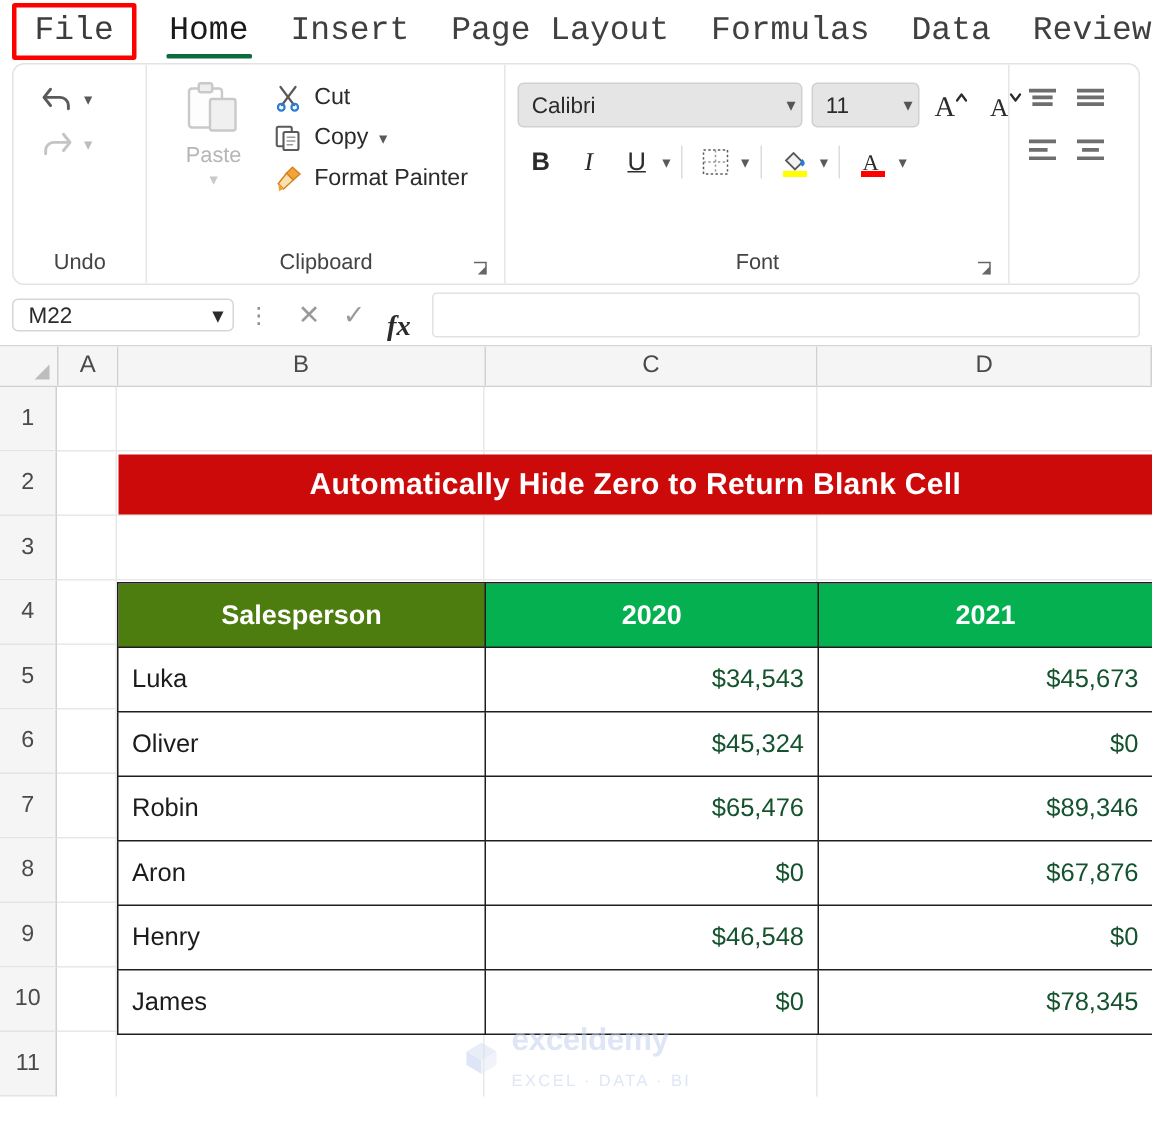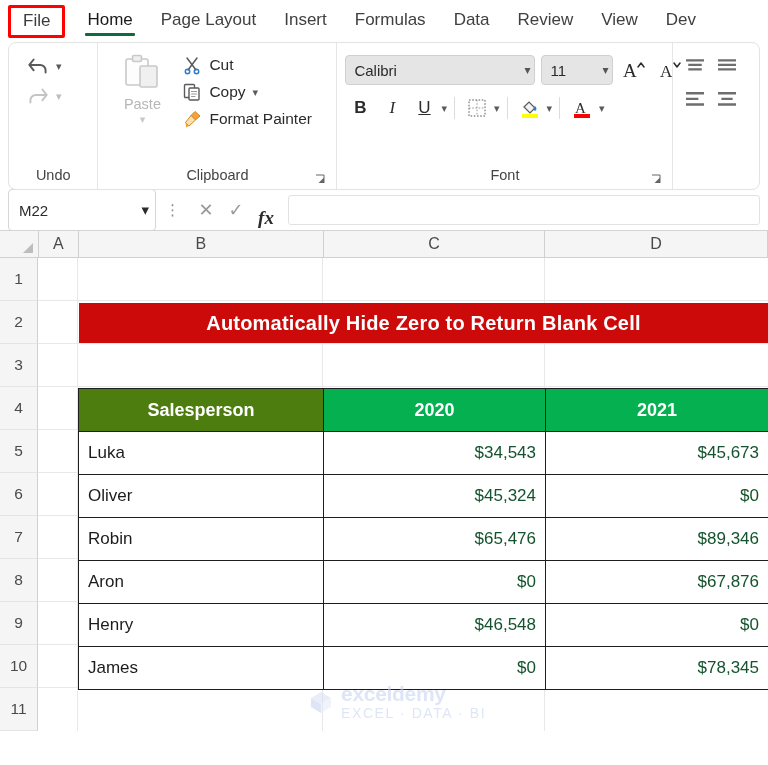--- a/index.html
+++ b/index.html
@@ -24,26 +24,27 @@
   .tabbar {
     position: relative;
     height: 42px;
     background: #ffffff;
     display: flex;
     align-items: center;
     padding-left: 6px;
     box-sizing: border-box;
   }
   .tab {
-    font-size: 17px;
+    font-size: 22px;
     color: #404040;
     padding: 6px 14px 8px 14px;
     white-space: nowrap;
     position: relative;
     cursor: default;
+    font-family: Liberation Mono, monospace;
   }
   .tab.file-tab {
     border: 3px solid #FF0000;
     padding: 3px 12px 4px 12px;
     margin: 0 8px 0 2px;
     border-radius: 2px;
     color: #3c3c3c;
   }
   .tab.active {
     color: #1a1a1a;
@@ -166,21 +167,21 @@
   .formula-bar {
     display: flex;
     align-items: center;
     height: 40px;
     padding: 4px 8px;
     box-sizing: border-box;
     gap: 6px;
   }
   .namebox {
     width: 148px;
-    height: 42px;
+    height: 22px;
     border: 1px solid #d6d6d6;
     border-radius: 4px;
     background: #fff;
     display: flex;
     align-items: center;
     padding: 0 6px 0 10px;
     box-sizing: border-box;
     font-size: 15px;
     color: #2b2b2b;
   }
@@ -306,37 +307,37 @@
   }
   .wm-mark { width: 26px; height: 26px; }
   .wm-text { display: flex; flex-direction: column; line-height: 1; }
   .wm-name {
     font-size: 21px;
     font-weight: bold;
     color: #c3d0ef;
     letter-spacing: -0.3px;
   }
   .wm-tag {
-    font-size: 14px;
+    font-size: 11px;
     color: #c3d0ef;
     letter-spacing: 1.6px;
-    margin-top: 2px;
+    margin-top: 12px;
     text-align: center;
   }
 </style>
 </head>
 <body>
 
 <div id="app">
 
   <div class="tabbar">
     <div class="tab file-tab"><span>File</span></div>
     <div class="tab active"><span>Home</span></div>
+    <div class="tab"><span>Insert</span></div>
     <div class="tab"><span>Page Layout</span></div>
-    <div class="tab"><span>Insert</span></div>
     <div class="tab"><span>Formulas</span></div>
     <div class="tab"><span>Data</span></div>
     <div class="tab"><span>Review</span></div>
     <div class="tab"><span>View</span></div>
     <div class="tab"><span>Dev</span></div>
   </div>
 
   <div class="ribbon">
 
     <div class="rgroup undo-group">

